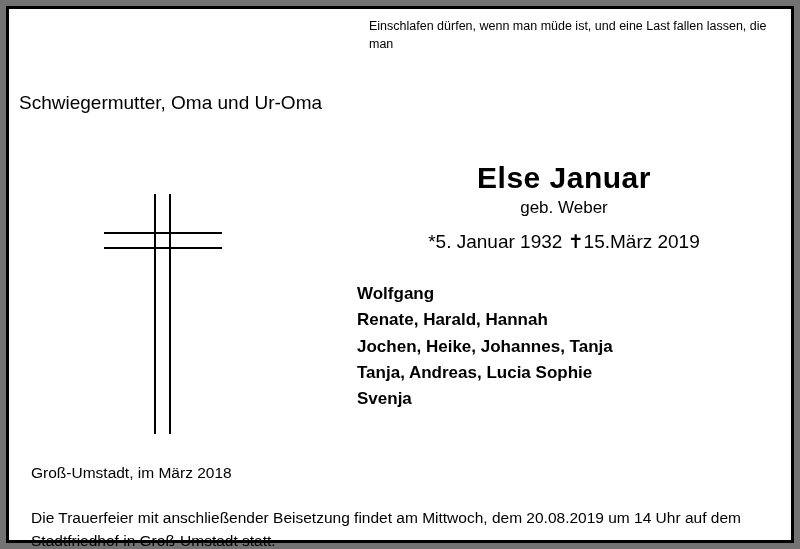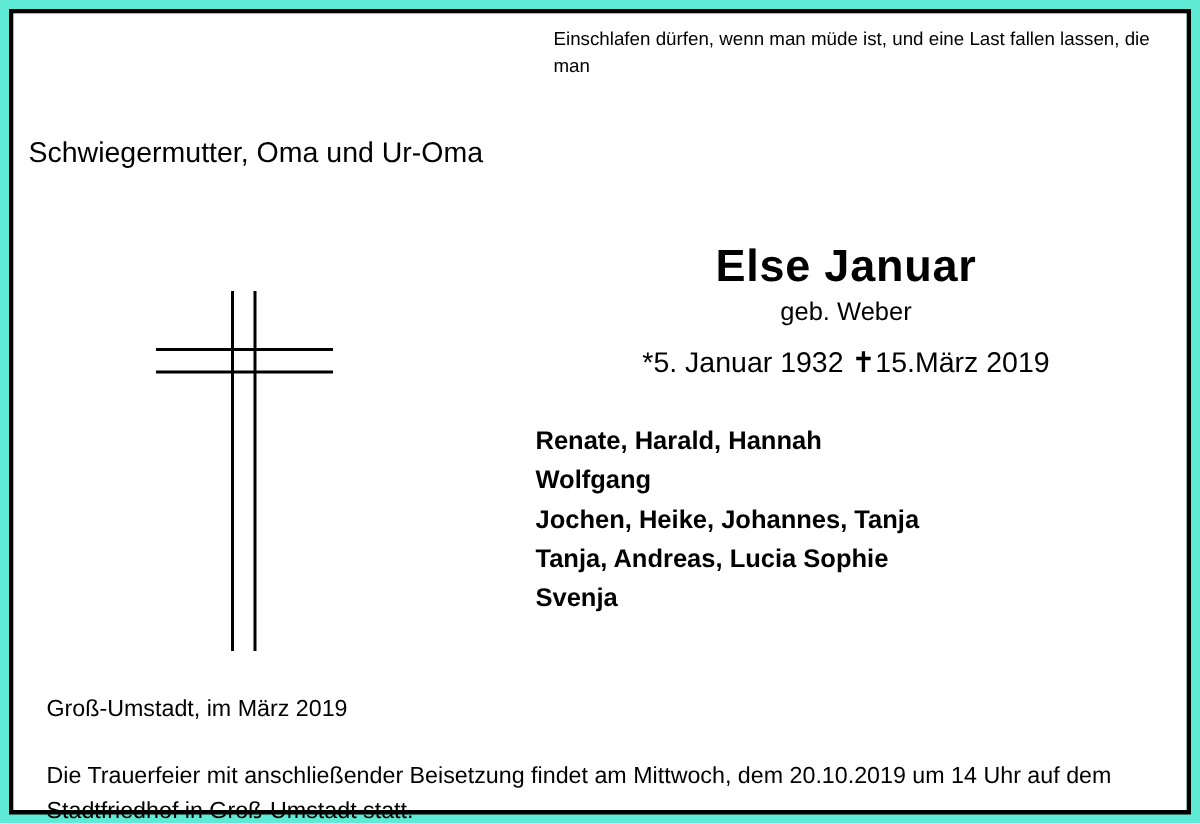--- a/index.html
+++ b/index.html
@@ -8,21 +8,21 @@
     background: #ffffff;
   }
   body {
     font-family: "Liberation Sans", sans-serif;
     color: #000000;
   }
   .page {
     position: relative;
     width: 800px;
     height: 549px;
-    background: #5eead4;
+    background: #737373;
     box-sizing: border-box;
     overflow: hidden;
   }
   .border-frame {
     position: absolute;
     left: 6px;
     top: 6px;
     right: 6px;
     bottom: 6px;
     border: 3px solid #000000;
@@ -173,28 +173,28 @@
       <div class="cross-h"></div>
     </div>
 
     <div class="name-block">
       <div class="deceased-name">Else Januar</div>
       <div class="maiden-name">geb. Weber</div>
       <div class="dates">*5. Januar 1932  ✝15.März 2019</div>
     </div>
 
     <div class="mourn-block">
+      <div class="mourn-name">Wolfgang</div>
       <div class="mourn-name">Renate, Harald, Hannah</div>
-      <div class="mourn-name">Wolfgang</div>
       <div class="mourn-name">Jochen, Heike, Johannes, Tanja</div>
       <div class="mourn-name">Tanja, Andreas, Lucia Sophie</div>
       <div class="mourn-name">Svenja</div>
     </div>
 
-    <div class="place-line">Groß-Umstadt, im März 2019</div>
+    <div class="place-line">Groß-Umstadt, im März 2018</div>
 
     <div class="notice">
-      <span class="line">Die Trauerfeier mit anschließender Beisetzung findet am Mittwoch, dem  20.10.2019 um 14 Uhr auf dem</span>
+      <span class="line">Die Trauerfeier mit anschließender Beisetzung findet am Mittwoch, dem  20.08.2019 um 14 Uhr auf dem</span>
       <span class="line">Stadtfriedhof in Groß-Umstadt statt.</span>
     </div>
 
   </div>
 </div>
 
 </body></html>

